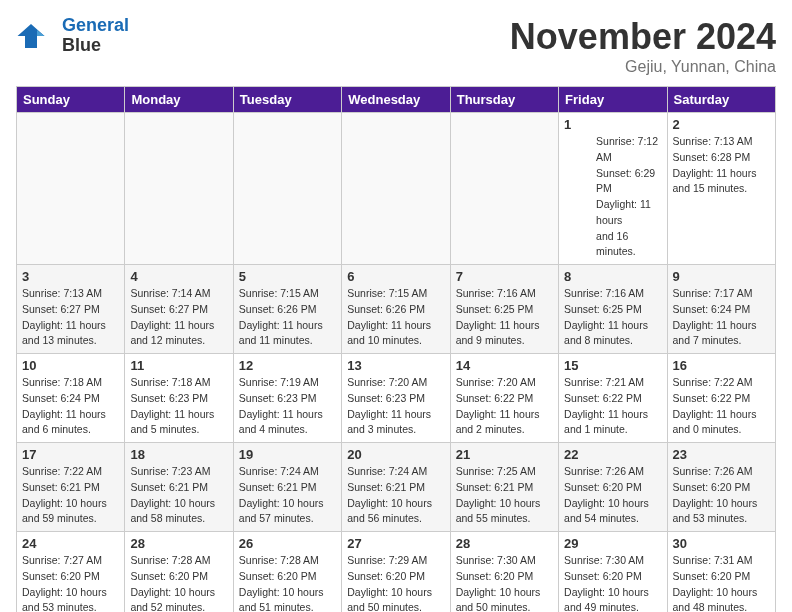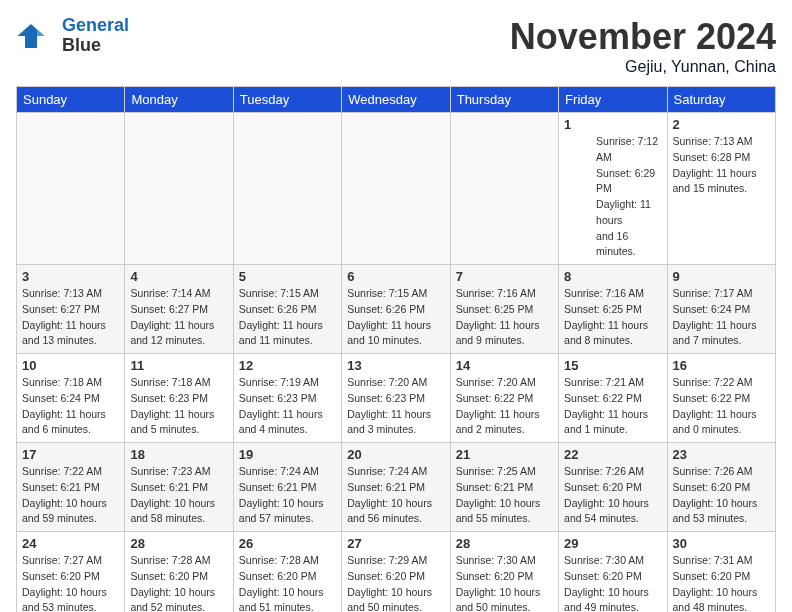--- a/index.html
+++ b/index.html
@@ -37,34 +37,34 @@
     .title-area {
       text-align: right;
     }
     .month-title {
       font-size: 36px;
       font-weight: bold;
       color: #333;
     }
     .location {
       font-size: 16px;
-      color: #0f172a;
+      color: #737373;
     }
     table {
       width: 100%;
       border-collapse: collapse;
       table-layout: fixed;
     }
     th {
-      background-color: #1d4ed8;
+      background-color: #4c1d95;
       color: #fff;
       text-align: left;
       padding: 5px 6px;
       font-size: 13px;
-      font-weight: normal;
+      font-weight: bold;
       border: 1px solid #ccc;
     }
     td {
       border: 1px solid #ccc;
       vertical-align: top;
       padding: 4px 5px;
       font-size: 10.5px;
       color: #333;
       height: 88px;
       background: #fff;

